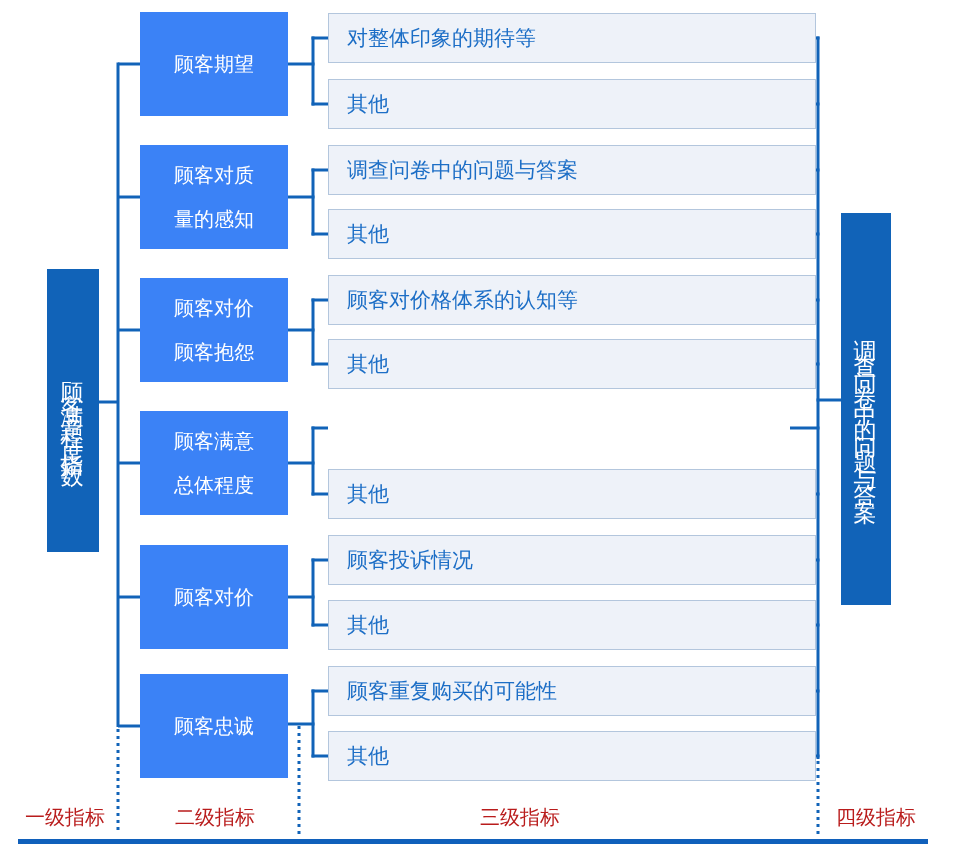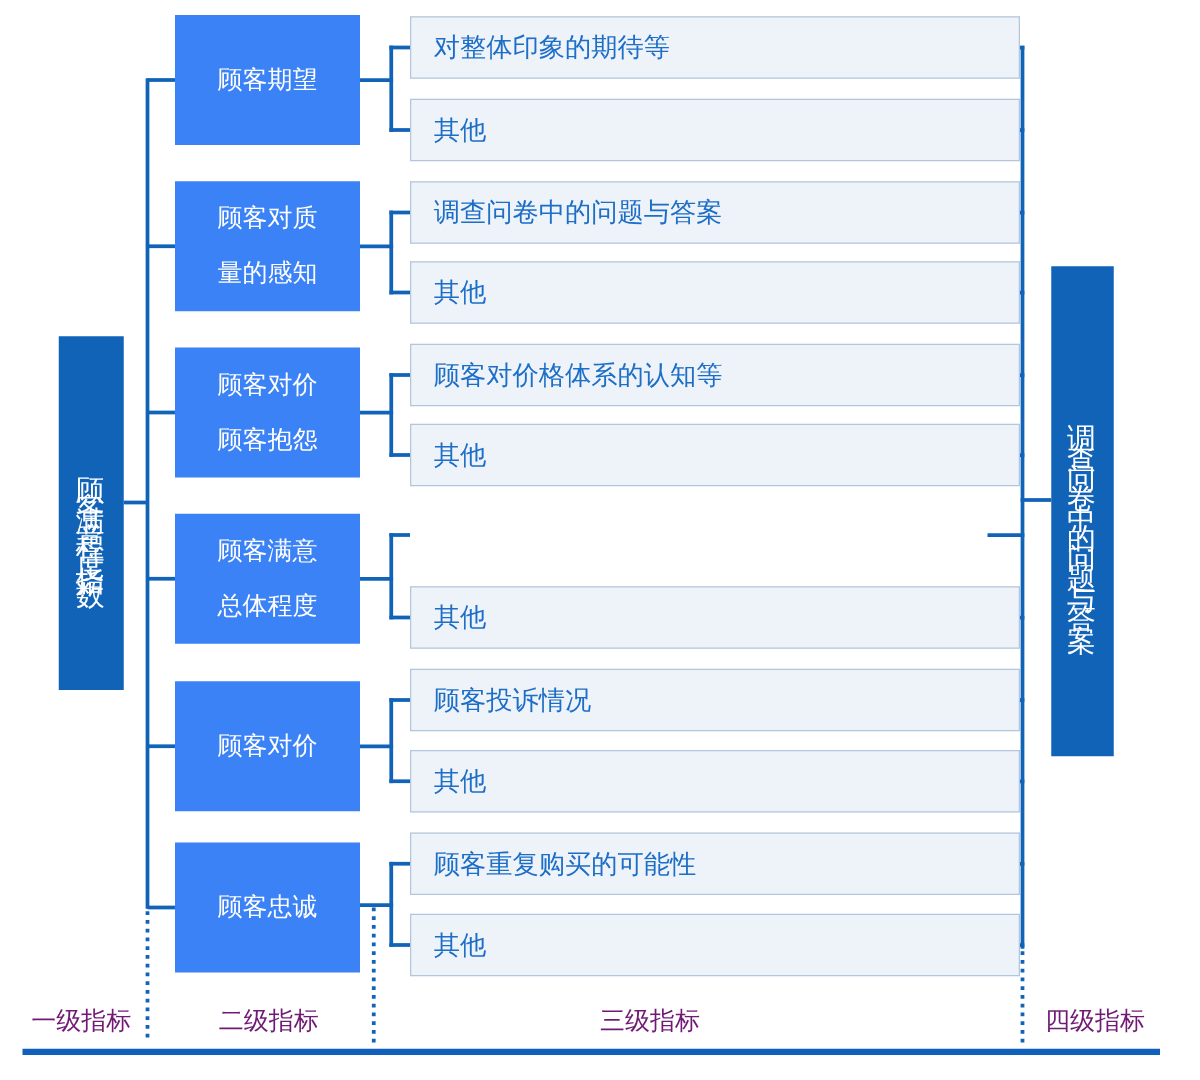--- a/index.html
+++ b/index.html
@@ -63,21 +63,21 @@
     font-weight: 500;
     padding-left: 18px;
   }
 
   
   .flabel {
     position: absolute;
     top: 806px;
     width: 120px;
     text-align: center;
-    color: #701a75;
+    color: #b91c1c;
     font-size: 20px;
     font-weight: 500;
     line-height: 22px;
   }
 
   .bottom-bar {
     position: absolute;
     left: 18px;
     top: 839px;
     width: 910px;

